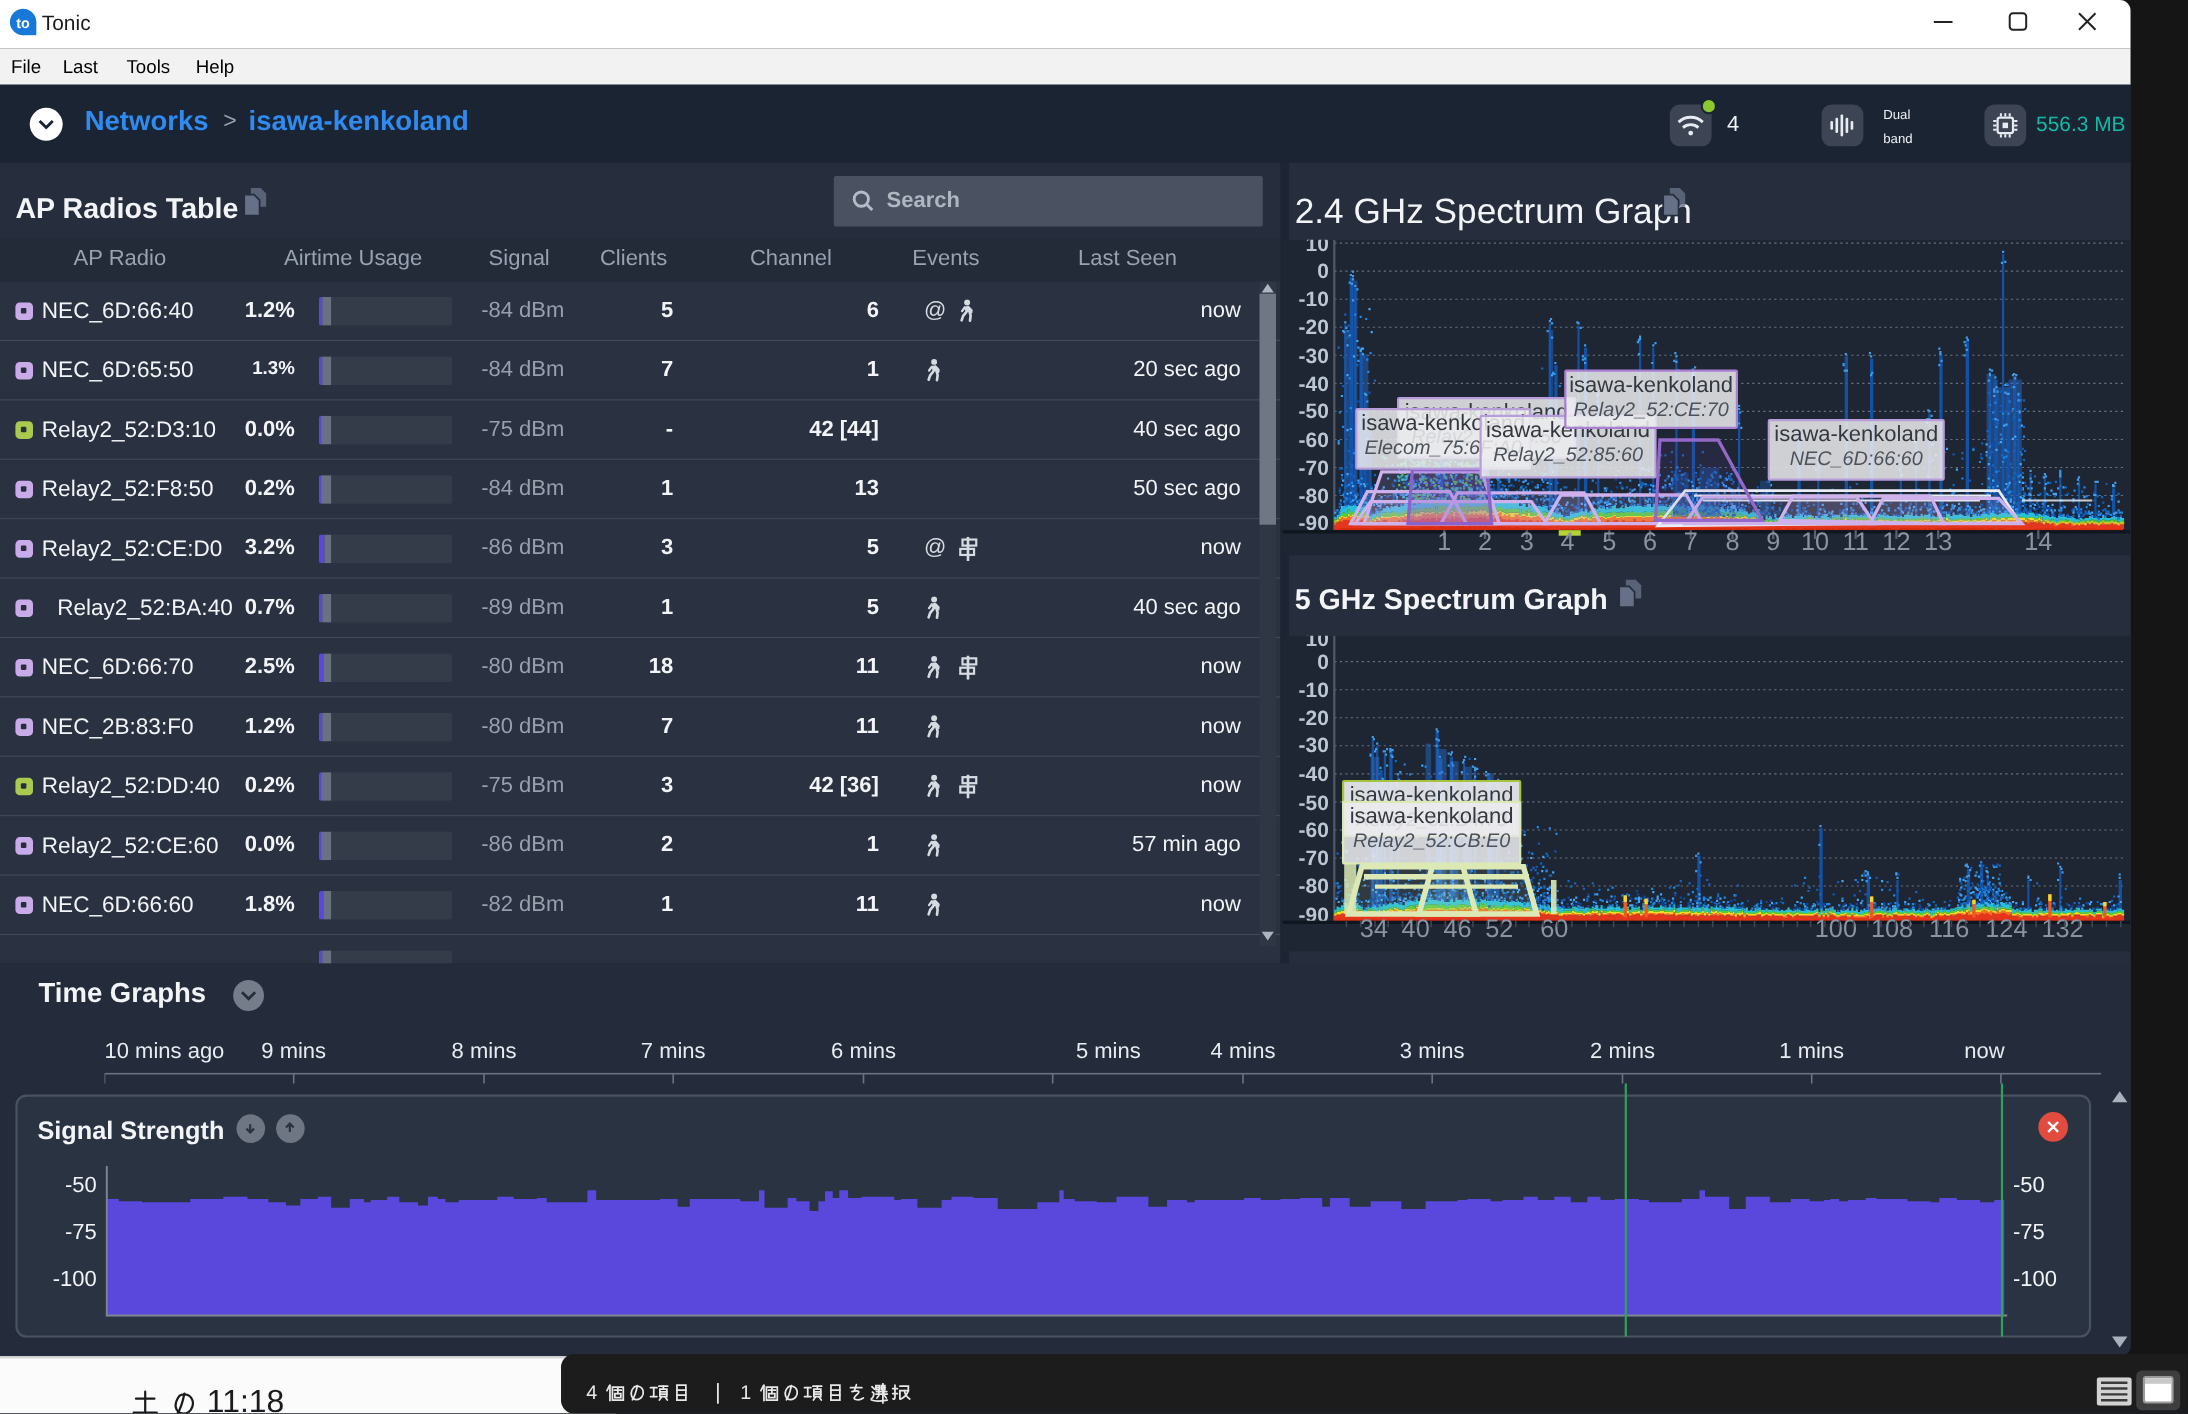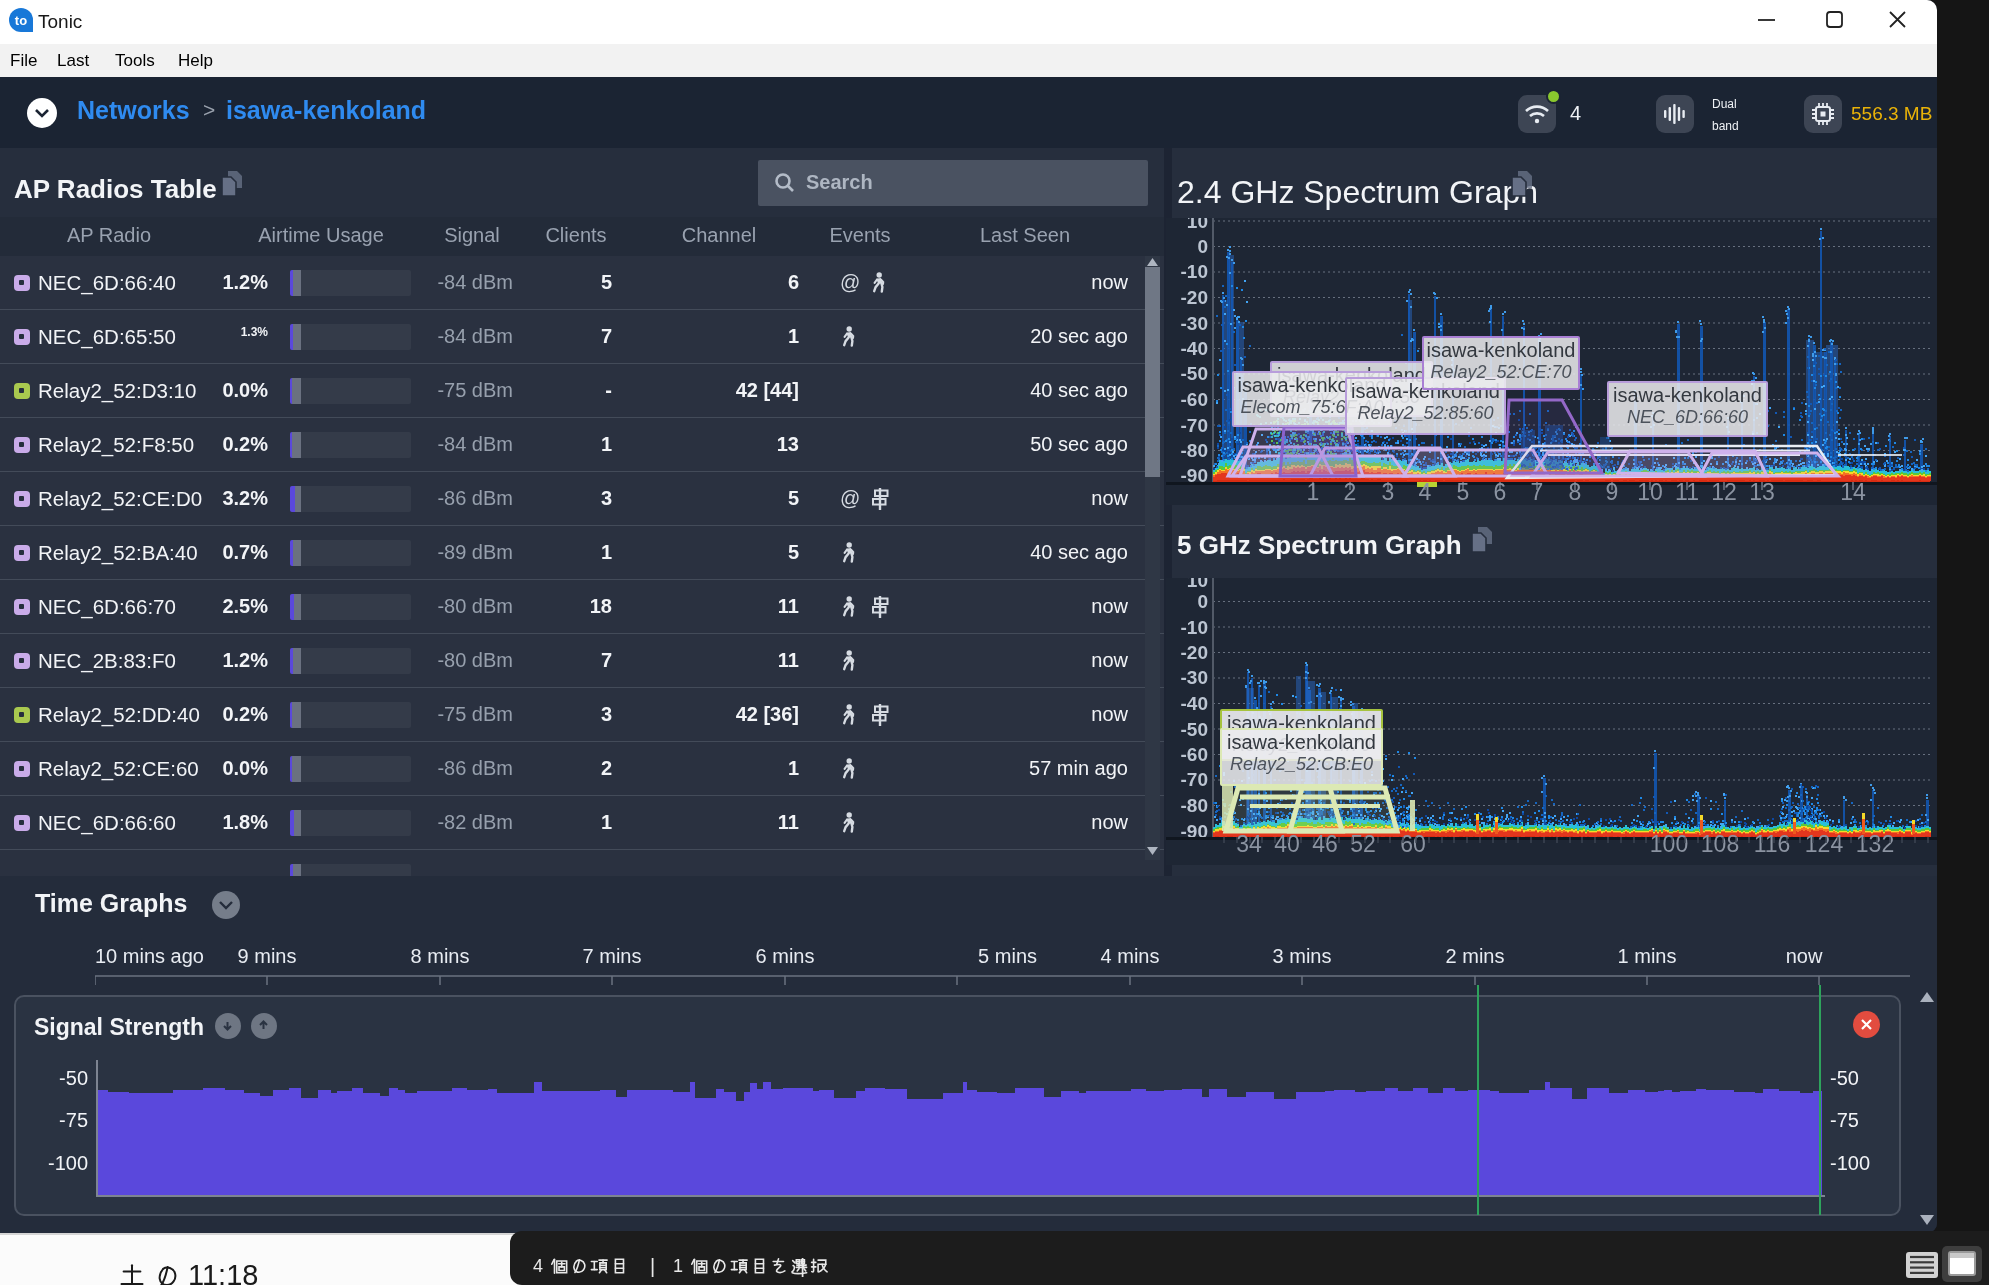--- a/index.html
+++ b/index.html
@@ -62,21 +62,21 @@
           <line x1="16" y1="1" x2="16" y2="4" stroke="#e8ecf2" stroke-width="1.8"></line>
           <line x1="16" y1="20" x2="16" y2="23" stroke="#e8ecf2" stroke-width="1.8"></line>
           <line x1="1" y1="8" x2="4" y2="8" stroke="#e8ecf2" stroke-width="1.8"></line>
           <line x1="20" y1="8" x2="23" y2="8" stroke="#e8ecf2" stroke-width="1.8"></line>
           <line x1="1" y1="12" x2="4" y2="12" stroke="#e8ecf2" stroke-width="1.8"></line>
           <line x1="20" y1="12" x2="23" y2="12" stroke="#e8ecf2" stroke-width="1.8"></line>
           <line x1="1" y1="16" x2="4" y2="16" stroke="#e8ecf2" stroke-width="1.8"></line>
           <line x1="20" y1="16" x2="23" y2="16" stroke="#e8ecf2" stroke-width="1.8"></line>
         </svg>
       </div>
-      <div class="abs" style="left:1851px;top:26px;font-size:19px;color:#eab308;white-space:nowrap">556.3 MB</div>
+      <div class="abs" style="left:1851px;top:26px;font-size:19px;color:#14b8a6;white-space:nowrap">556.3 MB</div>
     </div>
     <div class="abs" style="left:0;top:148px;width:1164px;height:728px;background:#262e3d;overflow:hidden">
       <div class="abs" style="left:14px;top:26px;font-size:26px;font-weight:bold;color:#f2f4f7">AP Radios Table</div>
       <svg width="24" height="27" viewBox="0 0 24 27" style="position:absolute;left:220px;top:22px">
         <path d="M8 1 h9 l5 5 v12 h-14 z" fill="#667086" opacity="0.8"></path>
         <path d="M2 7 h9 l5 5 v14 h-14 z" fill="#667086" stroke="#262e3d" stroke-width="1.6"></path>
       </svg>
       <div class="abs" style="left:758px;top:12px;width:390px;height:46px;background:#4a5261;border-radius:2px">
         <svg width="22" height="22" viewBox="0 0 22 22" style="position:absolute;left:16px;top:12px">
           <circle cx="9" cy="9" r="6.5" stroke="#b4bcc8" stroke-width="2.6" fill="none"></circle>
@@ -112,21 +112,21 @@
         <path d="M6.2 6.8 L10.8 6 L12.2 11.2 L8.2 11.8 Z" fill="#d6dbe2"></path>
         <path d="M7 7.5 L4.6 10.8 M10.8 7.5 L13.2 10.2 L13 12" stroke="#d6dbe2" stroke-width="2.1" fill="none" stroke-linecap="round"></path>
         <path d="M8.6 11.5 L5.6 15.2 L4.2 19.2 M11.4 11.3 L12.4 15 L11.8 19.6" stroke="#d6dbe2" stroke-width="2.4" fill="none" stroke-linecap="round"></path>
       </svg>
       <div class="abs" style="left:940px;top:123px;width:188px;text-align:right;font-size:20px;color:#f2f4f7">now</div>
       <div class="abs" style="left:0;top:162px;width:1164px;height:54px;border-bottom:1px solid #434b59"></div>
       <div class="abs" style="left:14px;top:181px;width:16px;height:16px;border-radius:4px;background:#c9abe9">
         <div class="abs" style="left:5px;top:5px;width:5px;height:5px;background:#262e3d;border-radius:1px"></div>
       </div>
       <div class="abs" style="left:38px;top:177px;font-size:20.5px;color:#f2f4f7">NEC_6D:65:50</div>
-      <div class="abs" style="left:160px;top:177px;width:108px;text-align:right;font-size:12px;font-weight:bold;color:#f2f4f7">1.3%</div>
+      <div class="abs" style="left:160px;top:177px;width:108px;text-align:right;font-size:17px;font-weight:bold;color:#f2f4f7">1.3%</div>
       <div class="abs" style="left:290px;top:176px;width:121px;height:26px;background:#343b49;border-radius:2px;overflow:hidden">
         <div class="abs" style="left:0;top:0;width:3px;height:26px;background:#5a48dc"></div>
         <div class="abs" style="left:3px;top:0;width:8px;height:26px;background:#6a7180"></div>
       </div>
       <div class="abs" style="left:380px;top:177px;width:133px;text-align:right;font-size:20px;color:#97a0ad">-84 dBm</div>
       <div class="abs" style="left:520px;top:177px;width:92px;text-align:right;font-size:20px;font-weight:bold;color:#f2f4f7">7</div>
       <div class="abs" style="left:660px;top:177px;width:139px;text-align:right;font-size:20px;font-weight:bold;color:#f2f4f7">1</div>
       <svg width="17" height="22" viewBox="0 0 17 22" style="position:absolute;left:840px;top:178px">
         <circle cx="9.2" cy="3" r="2.7" fill="#d6dbe2"></circle>
         <path d="M6.2 6.8 L10.8 6 L12.2 11.2 L8.2 11.8 Z" fill="#d6dbe2"></path>
@@ -179,21 +179,21 @@
       <svg width="21" height="22" viewBox="0 0 21 22" style="position:absolute;left:870px;top:340px">
         <line x1="10" y1="0" x2="10" y2="22" stroke="#d6dbe2" stroke-width="2.4"></line>
         <rect x="5" y="2.5" width="12.5" height="5.5" fill="none" stroke="#d6dbe2" stroke-width="2"></rect>
         <rect x="3" y="11" width="12.5" height="5.5" fill="none" stroke="#d6dbe2" stroke-width="2"></rect>
       </svg>
       <div class="abs" style="left:940px;top:339px;width:188px;text-align:right;font-size:20px;color:#f2f4f7">now</div>
       <div class="abs" style="left:0;top:378px;width:1164px;height:54px;border-bottom:1px solid #434b59"></div>
       <div class="abs" style="left:14px;top:397px;width:16px;height:16px;border-radius:4px;background:#c9abe9">
         <div class="abs" style="left:5px;top:5px;width:5px;height:5px;background:#262e3d;border-radius:1px"></div>
       </div>
-      <div class="abs" style="left:38px;top:393px;font-size:20.5px;color:#f2f4f7">Relay2_52:BA:40</div>
+      <div class="abs" style="left:52px;top:393px;font-size:20.5px;color:#f2f4f7">Relay2_52:BA:40</div>
       <div class="abs" style="left:160px;top:393px;width:108px;text-align:right;font-size:20px;font-weight:bold;color:#f2f4f7">0.7%</div>
       <div class="abs" style="left:290px;top:392px;width:121px;height:26px;background:#343b49;border-radius:2px;overflow:hidden">
         <div class="abs" style="left:0;top:0;width:3px;height:26px;background:#5a48dc"></div>
         <div class="abs" style="left:3px;top:0;width:8px;height:26px;background:#6a7180"></div>
       </div>
       <div class="abs" style="left:380px;top:393px;width:133px;text-align:right;font-size:20px;color:#97a0ad">-89 dBm</div>
       <div class="abs" style="left:520px;top:393px;width:92px;text-align:right;font-size:20px;font-weight:bold;color:#f2f4f7">1</div>
       <div class="abs" style="left:660px;top:393px;width:139px;text-align:right;font-size:20px;font-weight:bold;color:#f2f4f7">5</div>
       <svg width="17" height="22" viewBox="0 0 17 22" style="position:absolute;left:840px;top:394px">
         <circle cx="9.2" cy="3" r="2.7" fill="#d6dbe2"></circle>

